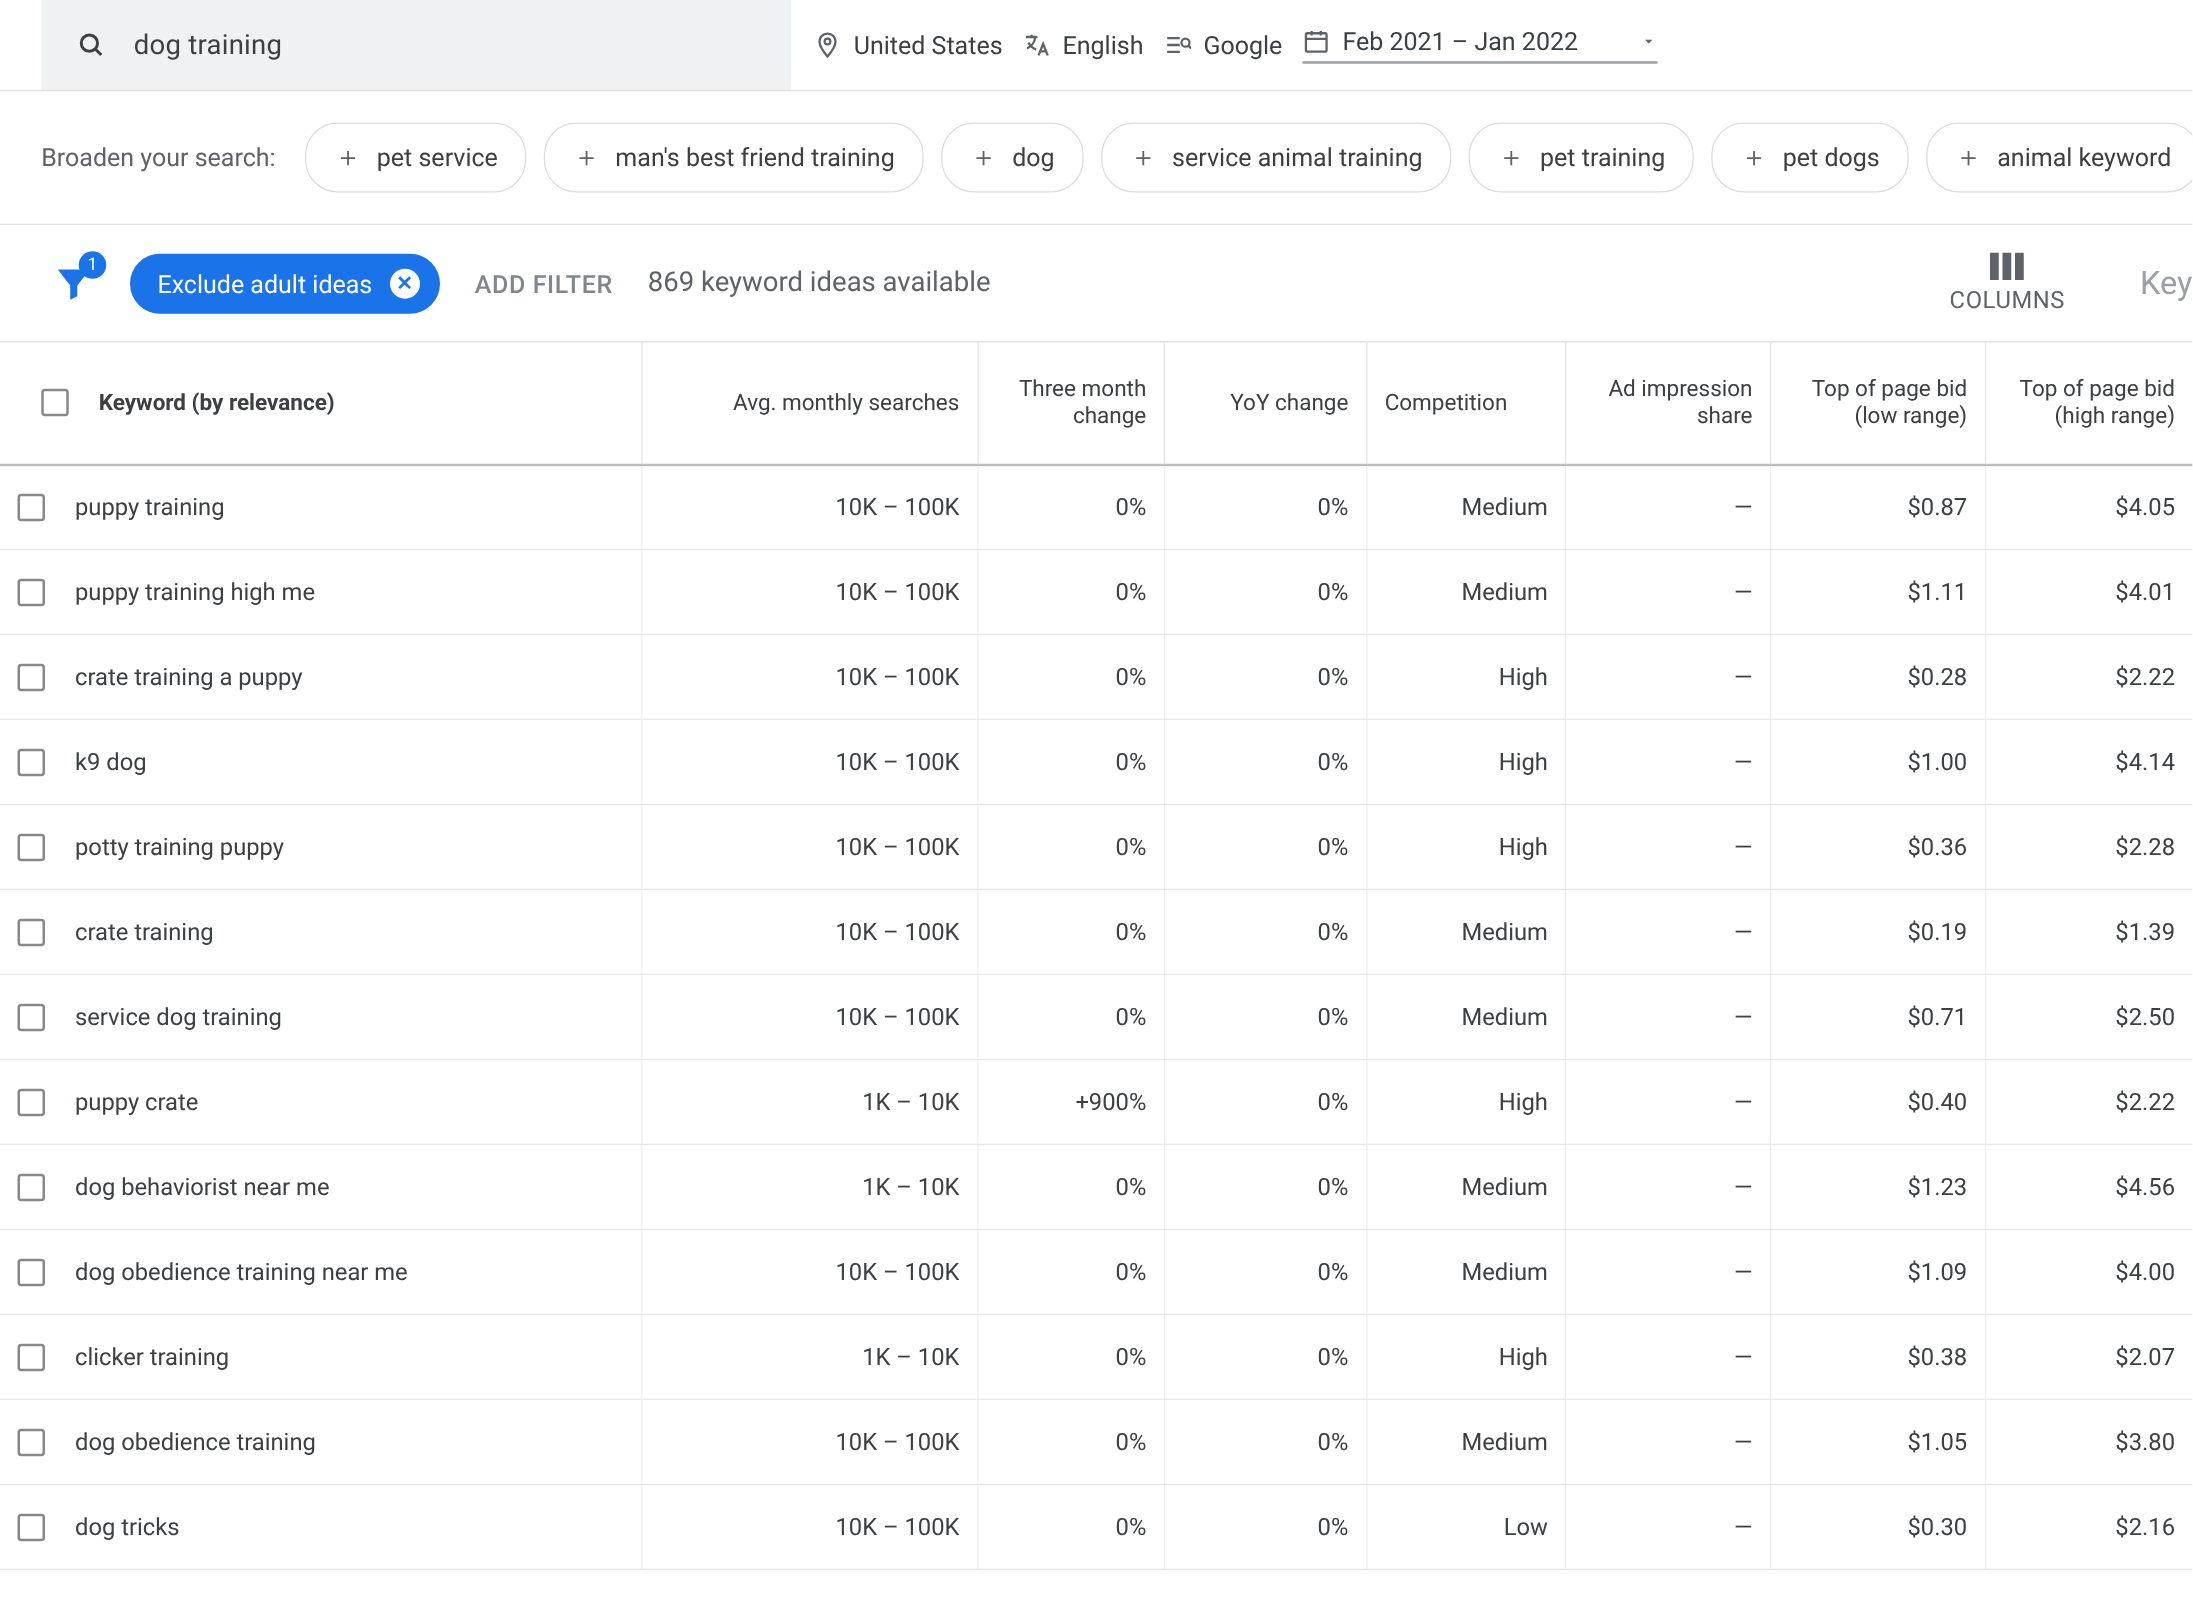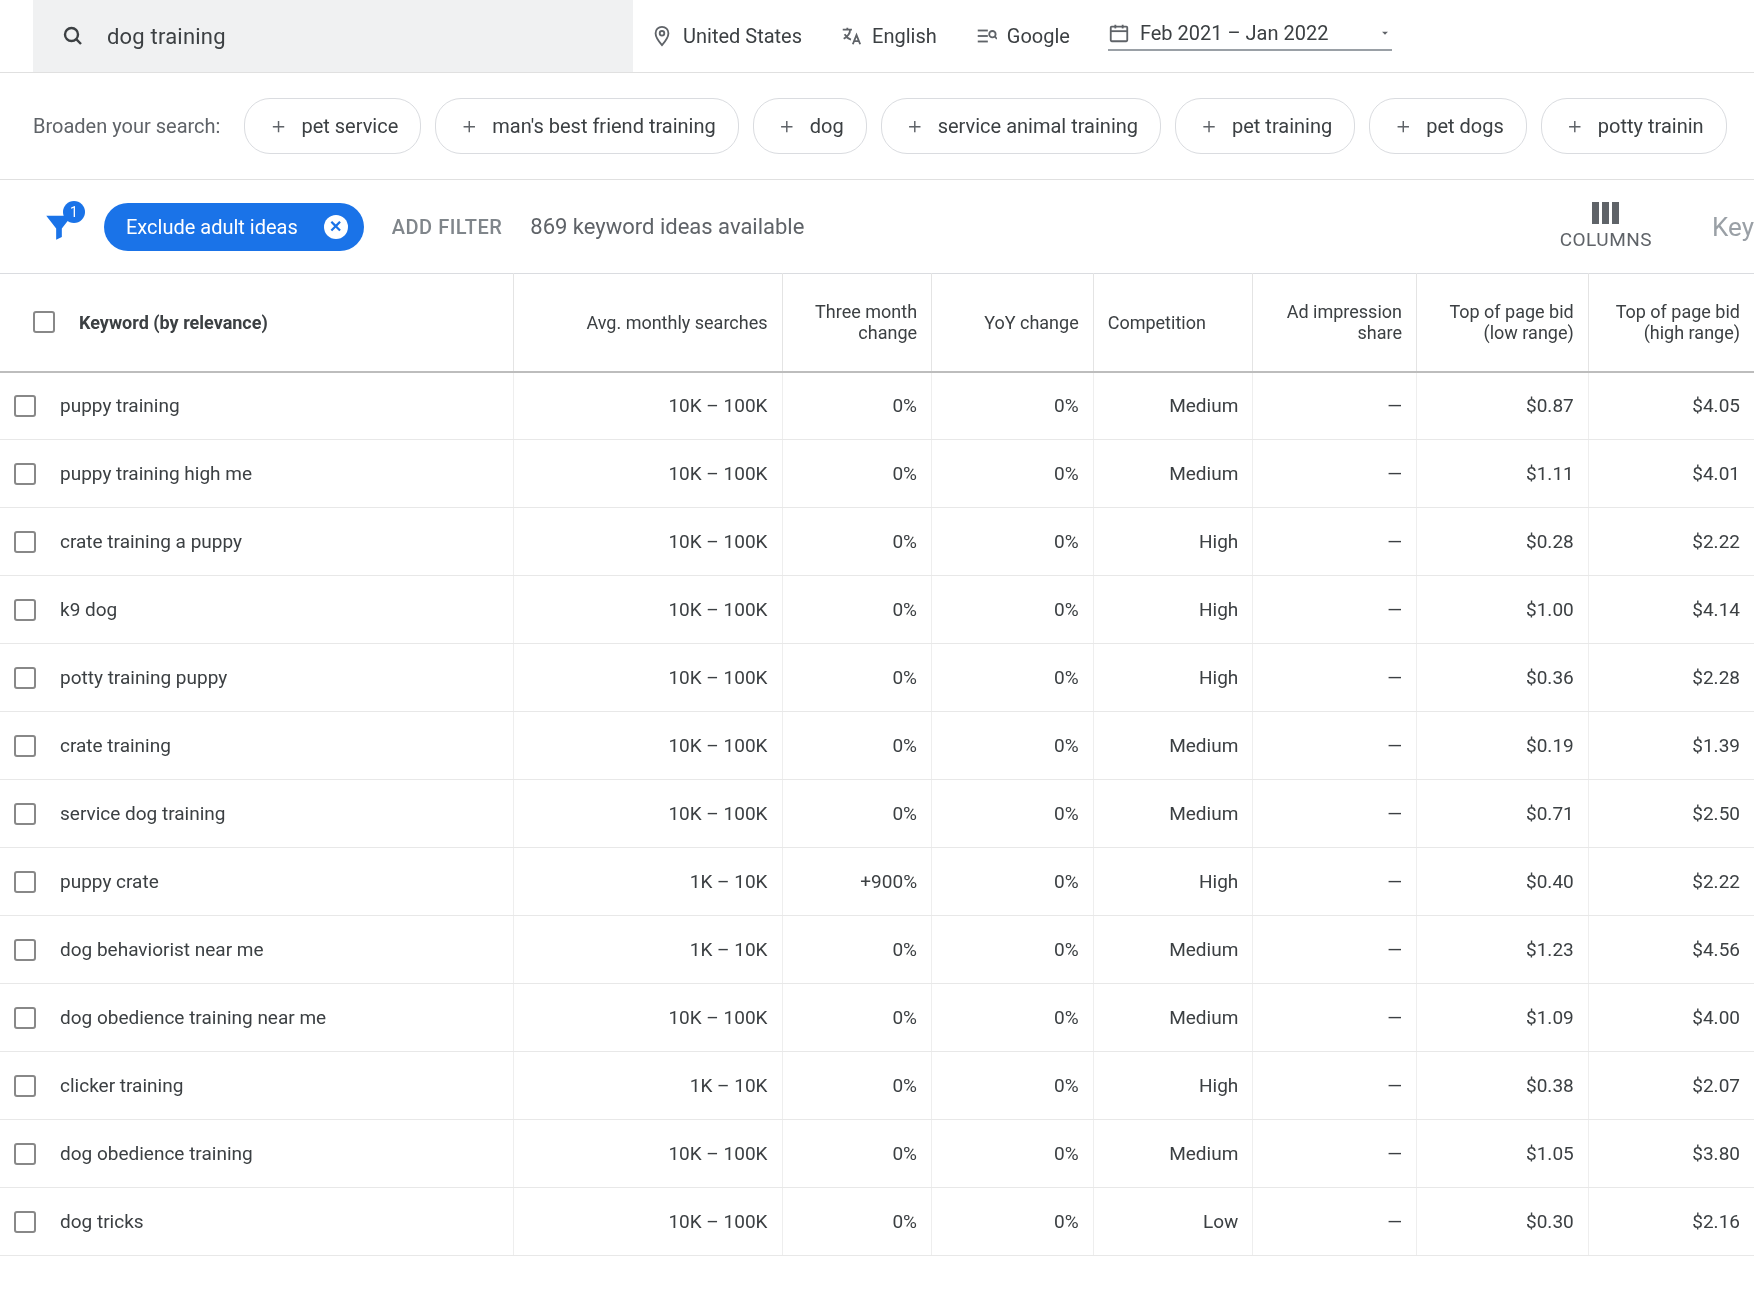--- a/index.html
+++ b/index.html
@@ -25,21 +25,21 @@
     width: 600px;
     height: 72px;
     padding: 0 28px;
     margin-right: 18px;
   }
   .search-box .icon { margin-right: 22px; color:#5f6368; }
   .search-box .term { font-size: 22px; color:#3c4043; letter-spacing:0.2px; }
   .top-opts {
     display: flex;
     align-items: center;
-    gap: 38px;
+    gap: 16px;
     color: #3c4043;
     font-size: 20px;
   }
   .top-opt {
     display: flex;
     align-items: center;
     gap: 10px;
     cursor: pointer;
   }
   .top-opt .icon { color:#5f6368; }
@@ -98,21 +98,21 @@
     width:22px; height:22px;
     border-radius:50%;
     font-size:14px;
     display:flex;
     align-items:center;
     justify-content:center;
   }
   .chip-filled {
     display:inline-flex;
     align-items:center;
-    gap:26px;
+    gap:14px;
     background:#1a73e8;
     color:#fff;
     border-radius:26px;
     padding: 12px 16px 12px 22px;
     font-size:20px;
     cursor:pointer;
   }
   .chip-filled .close {
     width:24px; height:24px;
     border-radius:50%;
@@ -282,21 +282,21 @@
       <div class="chip-outline">
         <span class="plus">＋</span>
         <span>pet training</span>
       </div>
       <div class="chip-outline">
         <span class="plus">＋</span>
         <span>pet dogs</span>
       </div>
       <div class="chip-outline">
         <span class="plus">＋</span>
-        <span>potty trainin</span>
+        <span>animal keyword</span>
       </div>
     </div>
 </div>
 
 <div class="filter-row">
   <div class="filter-funnel">
     <svg width="34" height="34" viewBox="0 0 24 24" fill="#1a73e8">
         <path d="M3 4h18l-7 9v6l-4 2v-8z"></path>
       </svg>
     <span class="badge">1</span>

